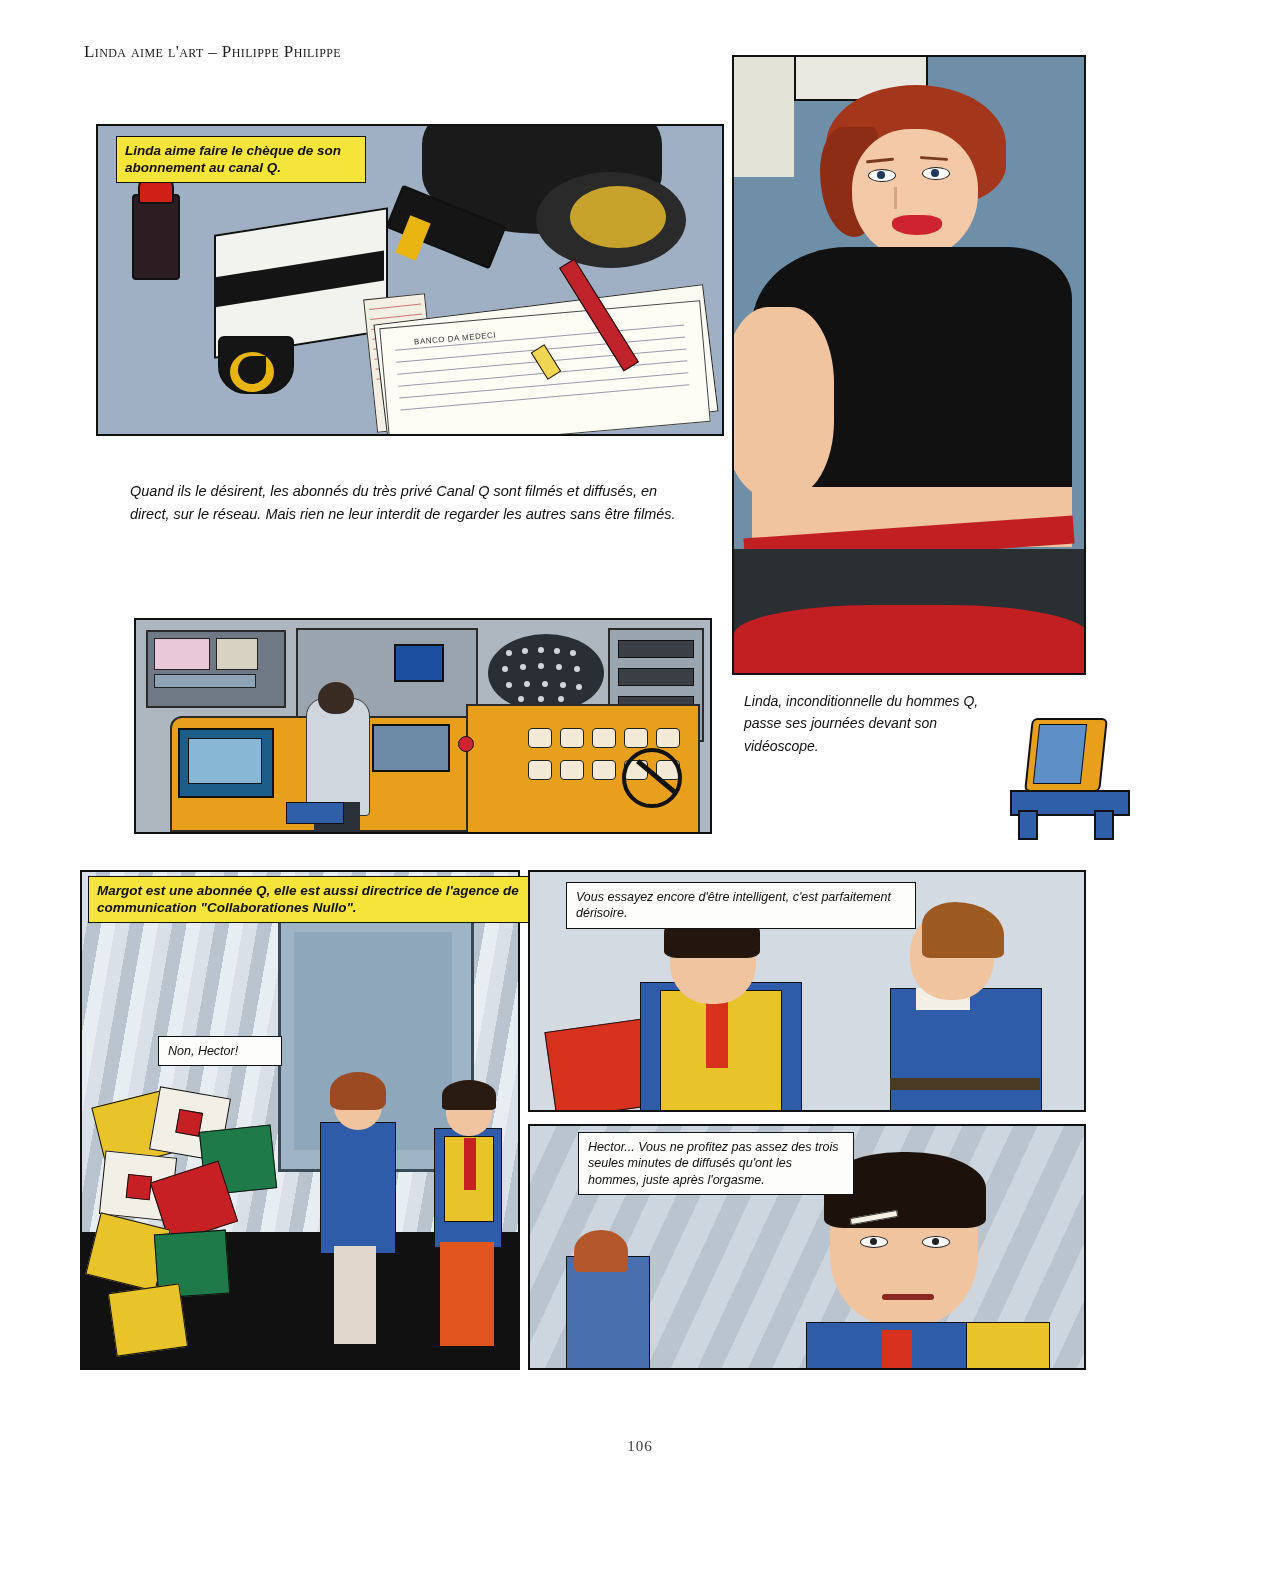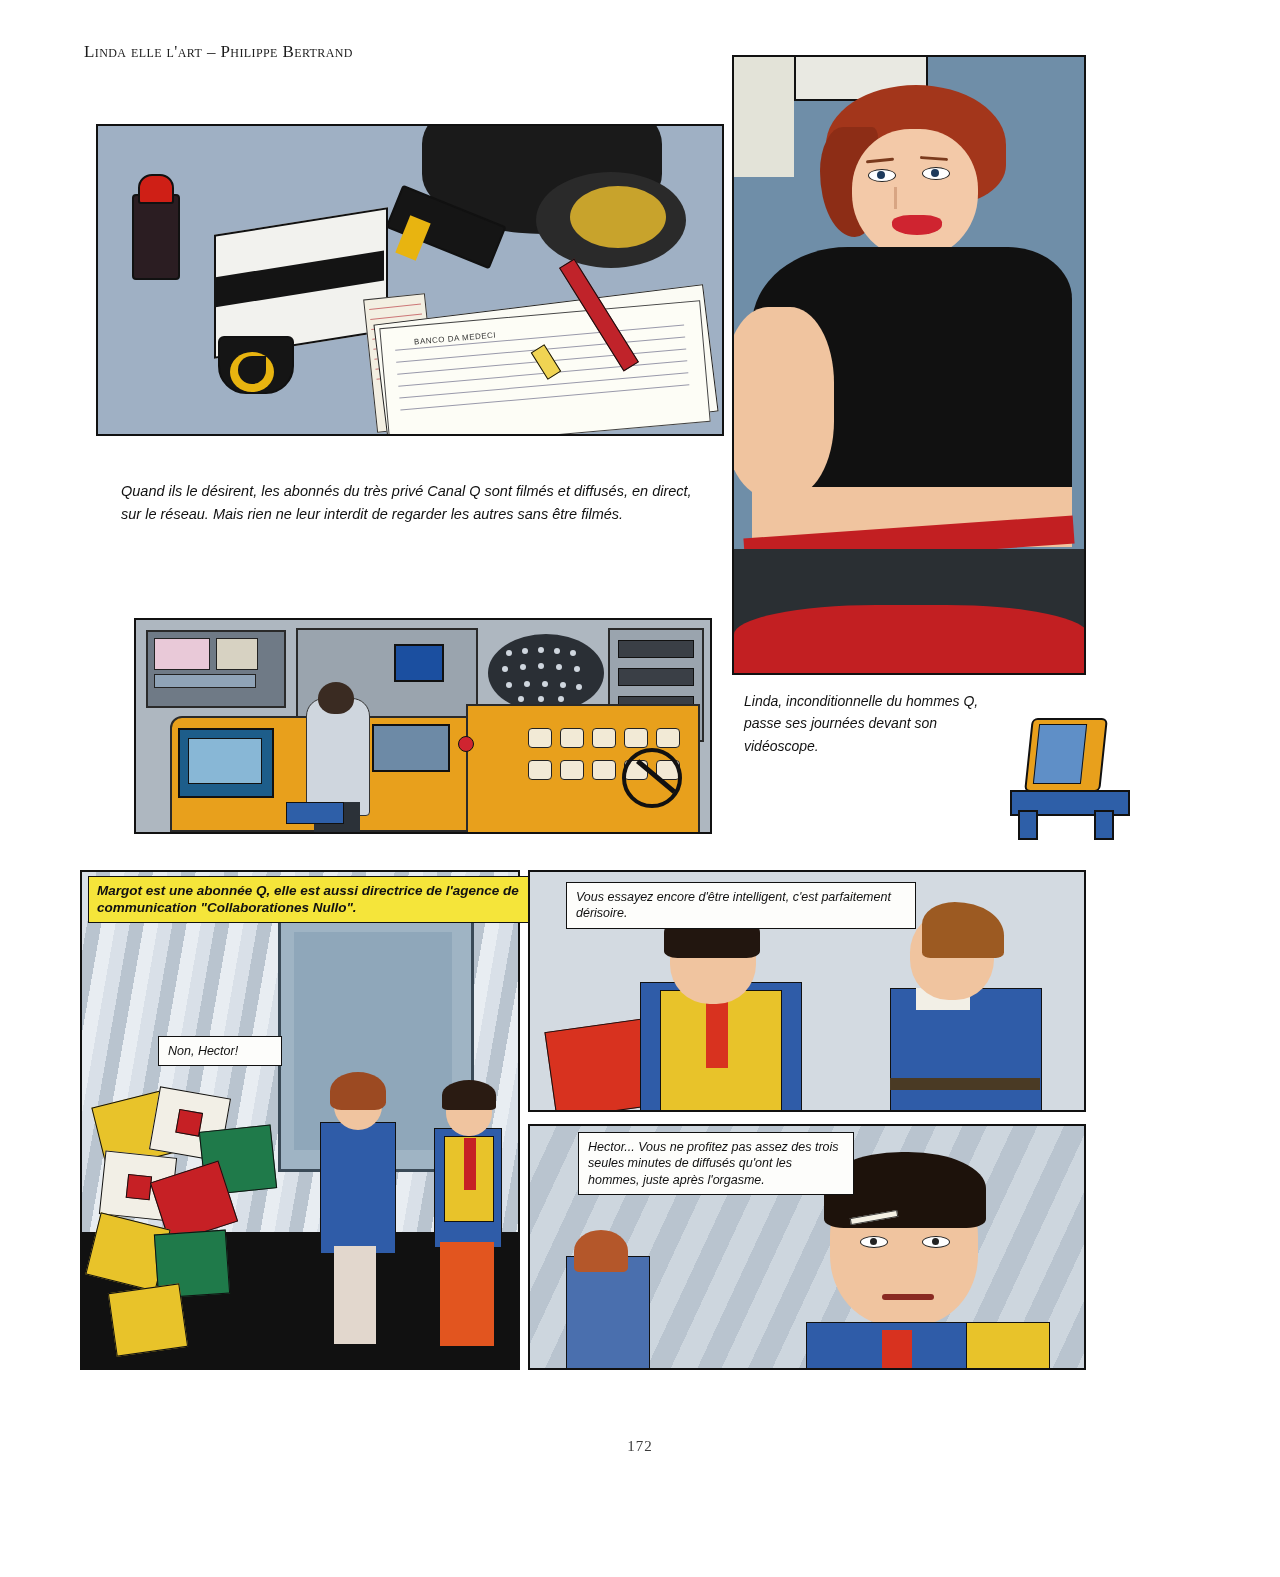--- a/index.html
+++ b/index.html
@@ -213,21 +213,21 @@
     position:absolute;left:0;top:492px;width:354px;height:130px;
     background:#2a2f33;
   }
   #p2 .skirtred{
     position:absolute;left:0;top:548px;width:354px;height:74px;
     background:#c21f22;border-radius:40% 40% 0 0;
   }
 
   
   #narr{left:118px;top:480px;width:580px;}
-  #narr p{margin:0 0 16px 3px;}
+  #narr p{margin:0 0 16px 12px;}
 
   
   #p3{left:134px;top:618px;width:578px;height:216px;background:#b4bcc4;}
   #p3 .wall{position:absolute;inset:0;background:#aeb7c0;}
   #p3 .screenbank{
     position:absolute;left:10px;top:10px;width:136px;height:74px;
     background:#6f7a86;border:2px solid #2a2a2a;
   }
   #p3 .scr{position:absolute;background:#e9c9d8;border:1px solid #222;}
   #p3 .s1{left:18px;top:18px;width:54px;height:30px;}
@@ -494,21 +494,21 @@
     font-family:"Liberation Sans",sans-serif;
     font-size:12.5px;font-style:italic;line-height:1.3;color:#111;
   }
 </style>
 </head>
 <body>
 
 <div class="page">
 
   <div class="runhead">
-    <span class="sc">Linda elle l'art – Philippe Bertrand</span>
+    <span class="sc">Linda aime l'art – Philippe Philippe</span>
   </div>
 
   <div class="panel" id="p1">
     <div class="tyre"></div>
     <div class="tyre2"></div>
     <div class="tyre3"></div>
     <div class="bottle"></div>
     <div class="cap-red"></div>
     <div class="box"></div>
     <div class="boxband"></div>
@@ -534,20 +534,21 @@
         <i></i>
         <i></i>
         <i></i>
         <i></i>
         <i></i>
     </div>
     <div class="chq-txt">BANCO DA MEDECI</div>
     <div class="pen"></div>
     <div class="nib"></div>
   </div>
+  <div class="cap yellowcap" id="cap1">Linda aime faire le chèque de son abonnement au canal Q.</div>
 
   <div class="panel" id="p2">
     <div class="wall"></div>
     <div class="wall2"></div>
     <div class="window"></div>
     <div class="hair"></div>
     <div class="hair2"></div>
     <div class="face"></div>
     <div class="brow browL"></div>
     <div class="brow browR"></div>
@@ -695,14 +696,14 @@
     <div class="pL"></div>
     <div class="pR"></div>
     <div class="mouth"></div>
     <div class="cig"></div>
     <div class="body"></div>
     <div class="vest"></div>
     <div class="tie"></div>
   </div>
   <div class="bub" id="bub6">Hector... Vous ne profitez pas assez des trois seules minutes de diffusés qu'ont les hommes, juste après l'orgasme.</div>
 
-  <div class="folio">172</div>
+  <div class="folio">106</div>
 </div>
 
 </body></html>

